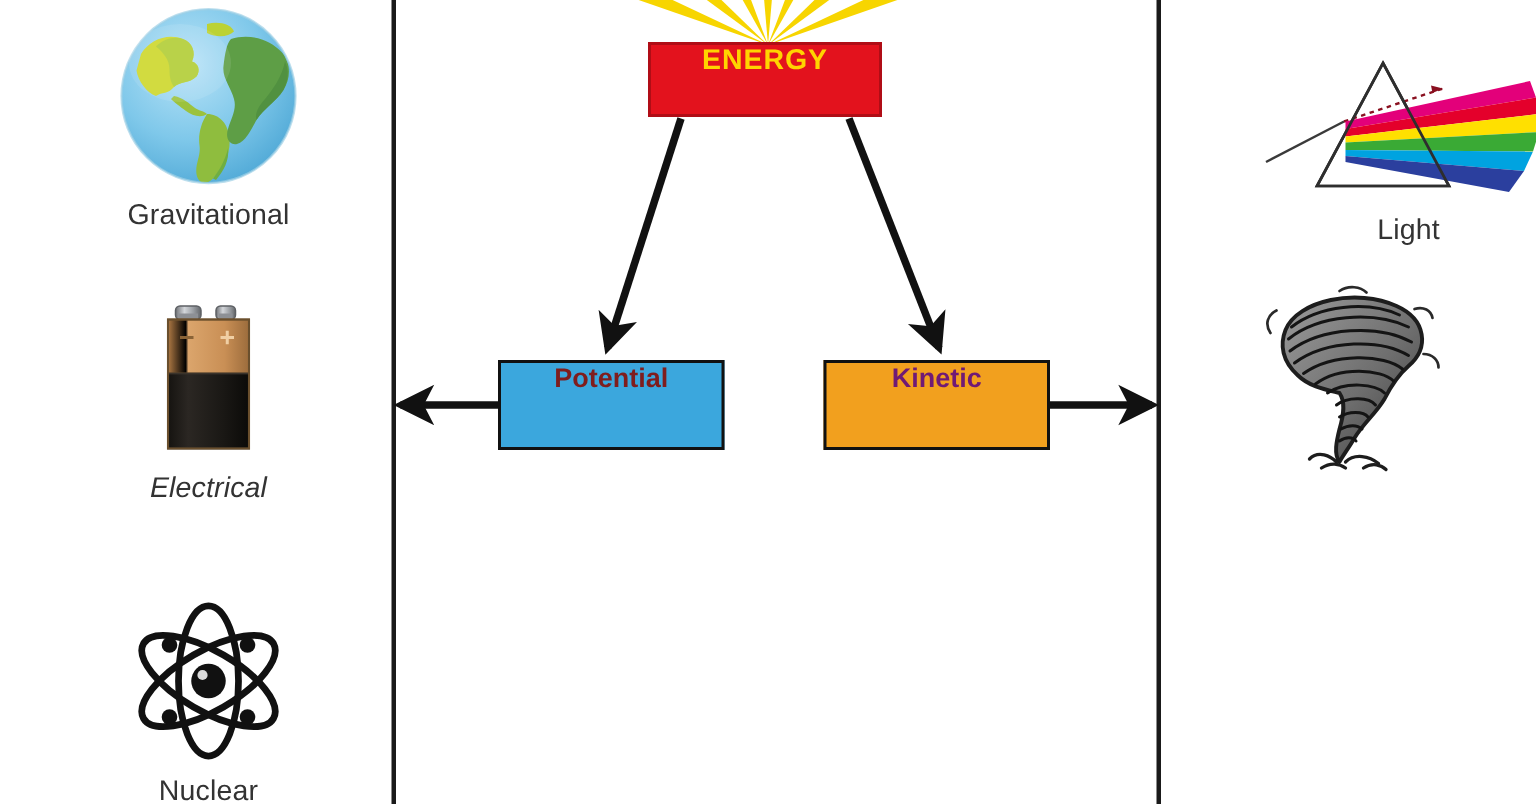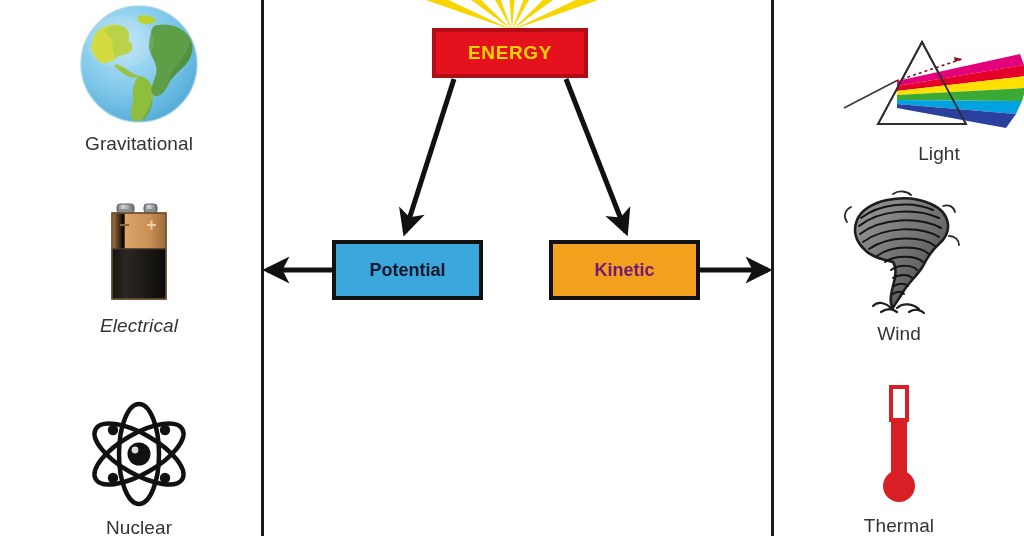--- a/index.html
+++ b/index.html
@@ -44,31 +44,31 @@
   .ri-wind{top:188px;}
   .ri-wind .art{height:130px;}
   .ri-therm{top:382px;}
   .ri-therm .art{height:128px;}
 
   
   .center{position:absolute;left:264px;top:0;width:507px;height:536px;}
 
   .node{
     position:absolute;box-sizing:border-box;
-    display:flex;align-items:center;justify-content:center;
-    border:4px solid #f9a8d4;font-weight:bold;
+    display:flex;justify-content:center;
+    border:2px solid #f9a8d4;font-weight:bold;
   }
   .node-energy{
     left:168px;top:28px;width:156px;height:50px;
     background:#e3121d;border-color:#b00d16;
     color:#ffd400;font-size:19px;letter-spacing:.6px;
   }
   .node-potential{
     left:68px;top:240px;width:151px;height:60px;
-    background:#3ba7dd;border-color:#111;color:#0f172a;font-size:18px;
+    background:#3ba7dd;border-color:#111;color:#7f1d1d;font-size:18px;
   }
   .node-kinetic{
     left:285px;top:240px;width:151px;height:60px;
     background:#f2a01e;border-color:#111;color:#701a75;font-size:18px;
   }
 
   .sun{position:absolute;left:150px;top:-42px;width:196px;height:74px;}
   .connectors{position:absolute;left:0;top:0;width:507px;height:536px;}
 
   svg{display:block;overflow:visible;}
@@ -256,37 +256,22 @@
           </g>
 
           <g fill="none" stroke="#2a2a2a" stroke-width="1.8" stroke-linecap="round">
             <path d="M12 34 C8 28 10 22 16 19"></path>
             <path d="M108 18 C114 16 119 19 120 24"></path>
             <path d="M58 6 C64 2 72 3 76 7"></path>
             <path d="M114 48 C120 48 124 52 124 57"></path>
           </g>
         </svg>
       </div>
-      <div class="lbl">Wind</div>
-    </div>
-
-    <div class="item ri-therm">
-      <div class="art">
-        <svg width="62" height="128" viewBox="0 0 62 128" aria-hidden="true">
-
-          <circle cx="31" cy="104" r="16" fill="#d81f26"></circle>
-
-          <rect x="23" y="36" width="16" height="70" fill="#d81f26"></rect>
-
-          <rect x="23" y="5" width="16" height="33" fill="#ffffff" stroke="#d81f26" stroke-width="4"></rect>
-          <rect x="23" y="5" width="16" height="33" rx="1" fill="none" stroke="#d81f26" stroke-width="4"></rect>
-        </svg>
-      </div>
-      <div class="lbl">Thermal</div>
-    </div>
+    </div>
+
   </div>
 
   <div class="center">
 
     <div class="sun">
       <svg width="196" height="74" viewBox="0 0 196 74" aria-hidden="true">
         <g fill="#f7d500">
           <path d="M98 72 L92 2 L104 2 Z"></path>
           <path d="M98 72 L62 8 L72 3 Z"></path>
           <path d="M98 72 L134 8 L124 3 Z"></path>

